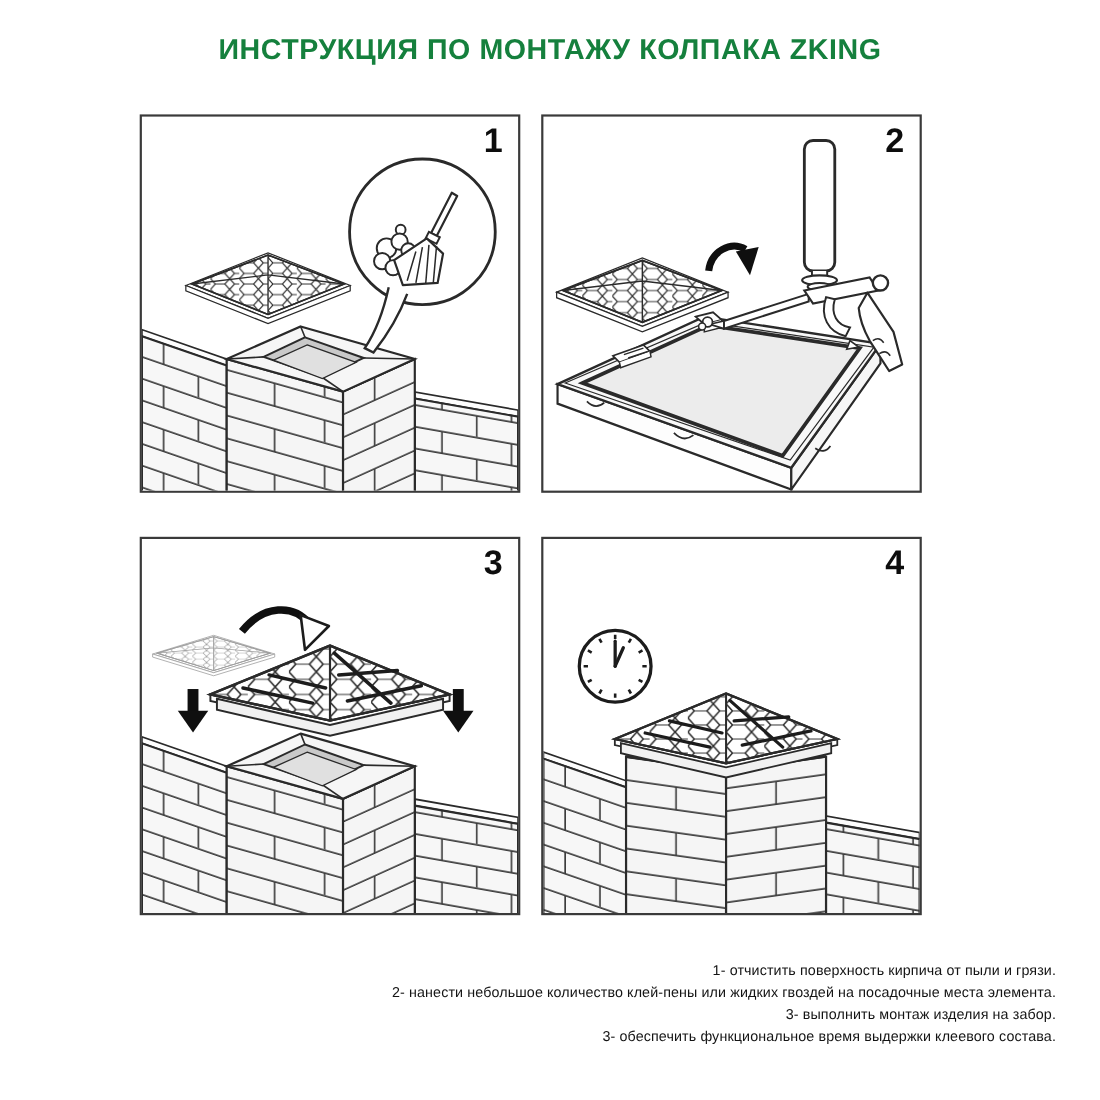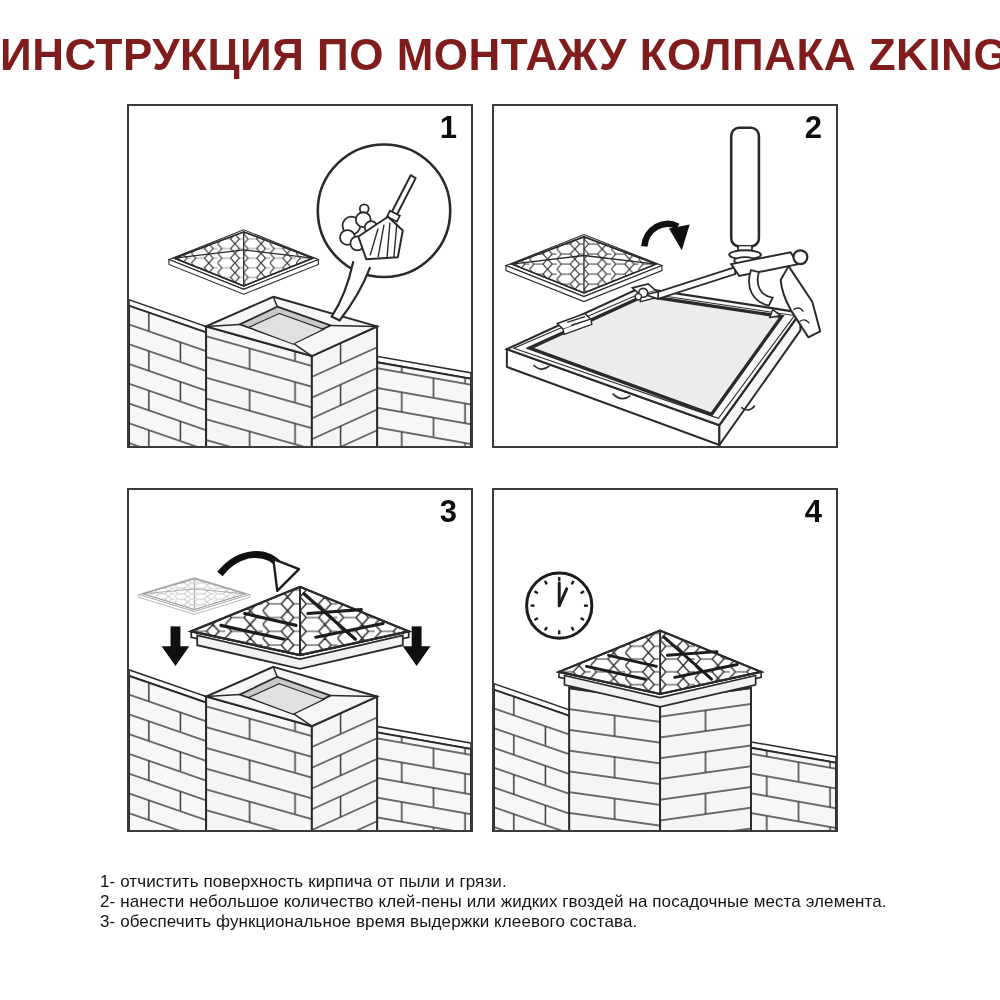--- a/index.html
+++ b/index.html
@@ -1,28 +1,28 @@
 <!DOCTYPE html>
 <html><head>
 <meta charset="utf-8">
 <style>
   html,body{margin:0;padding:0;}
   body{width:1000px;height:1000px;background:#ffffff;overflow:hidden;
        font-family:"Liberation Sans","DejaVu Sans",sans-serif;color:#111;}
   .sheet{position:relative;width:1000px;height:1000px;background:#fff;}
   .title{position:absolute;left:0;top:30px;width:1000px;text-align:center;
-         font-size:44px;font-weight:700;letter-spacing:.5px;color:#7f1d1d;white-space:nowrap;}
+         font-size:26px;font-weight:700;letter-spacing:.5px;color:#15803d;white-space:nowrap;}
   .panel{position:absolute;width:346px;height:344px;border:2px solid #3a3a3a;
          box-sizing:border-box;background:#fff;}
   #p1{left:127px;top:104px;} #p2{left:492px;top:104px;}
   #p3{left:127px;top:488px;} #p4{left:492px;top:488px;}
   .panel svg.art{position:absolute;left:0;top:0;width:100%;height:100%;display:block;}
   .num{position:absolute;top:4px;right:14px;font-size:31px;font-weight:700;color:#0d0d0d;}
   .instructions{position:absolute;left:100px;top:872px;width:860px;list-style:none;
-                margin:0;padding:0;font-size:17px;line-height:20px;letter-spacing:.1px;color:#141414;}
+                margin:0;padding:0;font-size:13px;line-height:20px;letter-spacing:.1px;color:#141414;text-align:right;}
   .defs-holder{position:absolute;width:0;height:0;overflow:hidden;}
 </style>
 </head>
 <body>
 
 <div class="sheet">
 
   <div class="title">ИНСТРУКЦИЯ ПО МОНТАЖУ КОЛПАКА ZKING</div>
 
   <svg class="defs-holder" aria-hidden="true">
@@ -210,16 +210,17 @@
         <line x1="66" y1="117" x2="66" y2="94" stroke="#1c1c1c" stroke-width="3" stroke-linecap="round"></line>
         <line x1="66" y1="117" x2="73.5" y2="100" stroke="#1c1c1c" stroke-width="3" stroke-linecap="round"></line>
       </g>
     </svg>
     <div class="num">4</div>
   </div>
 
   <ol class="instructions">
     <li>1- отчистить поверхность кирпича от пыли и грязи.</li>
     <li>2- нанести небольшое количество клей-пены или жидких гвоздей на посадочные места элемента.</li>
+    <li>3- выполнить монтаж изделия на забор.</li>
     <li>3- обеспечить функциональное время выдержки клеевого состава.</li>
   </ol>
 
 </div>
 
 </body></html>

